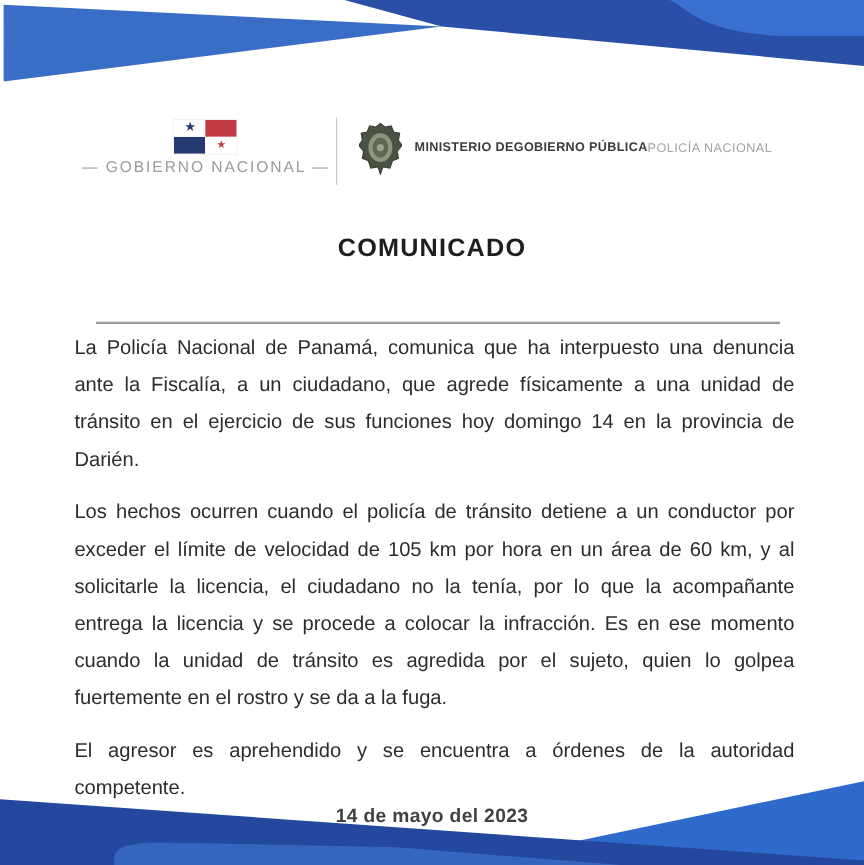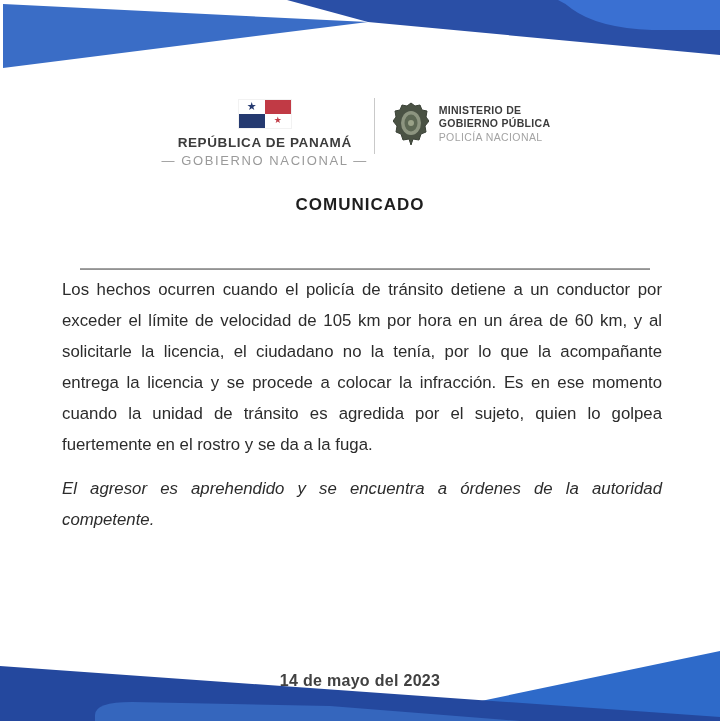--- a/index.html
+++ b/index.html
@@ -38,42 +38,42 @@
     color:#3c3c3c;white-space:nowrap;
   }
   .gov-sub{
     margin-top:3px;font-size:13px;letter-spacing:1.6px;color:#9a9a9a;white-space:nowrap;
   }
   .header-divider{
     width:1px;height:56px;background:#c9c9c9;margin:2px 18px 0 14px;
   }
   .ministry-block{display:flex;align-items:center;padding-top:6px;}
   .badge{width:36px;height:44px;margin-right:10px;flex:0 0 auto;}
-  .ministry-text{display:flex;flex-direction:column;line-height:1.25;}
+  .ministry-text{display:flex;flex-direction:row;line-height:1.25;}
   .ministry-l1,.ministry-l2{font-weight:bold;font-size:10.5px;color:#3c3c3c;letter-spacing:0.3px;}
   .ministry-l3{font-size:10.5px;color:#a3a3a3;letter-spacing:0.4px;margin-top:1px;}
 
   
   .doc-title{
     position:absolute;top:195px;left:0;width:720px;text-align:center;
-    font-weight:bold;font-size:17px;letter-spacing:1px;color:#1e1e1e;
+    font-weight:bold;font-size:21px;letter-spacing:1px;color:#1e1e1e;
   }
   .rule{
     position:absolute;top:268px;left:80px;width:570px;height:2px;
     background:linear-gradient(#a9a9a9,#8b8b8b);
   }
 
   
   .body-text{
     position:absolute;top:274px;left:62px;width:600px;
     font-size:16.8px;line-height:31px;color:#2c2c2c;
     text-align:justify;
   }
   .body-text p{margin:0 0 13px 0;}
-  .body-text p:last-child{margin-bottom:0;font-style:italic;}
+  .body-text p:last-child{margin-bottom:0;}
 
   
   .doc-date{
     position:absolute;top:672px;left:0;width:720px;text-align:center;
     font-weight:bold;font-size:16px;color:#414141;letter-spacing:0.3px;
   }
 </style>
 </head>
 <body>
 
@@ -88,21 +88,20 @@
     <div class="flag">
       <div class="q1">
           <span class="star blue">★</span>
         </div>
       <div class="q2"></div>
       <div class="q3"></div>
       <div class="q4">
           <span class="star red">★</span>
         </div>
     </div>
-    <div class="gov-title">REPÚBLICA DE PANAMÁ</div>
     <div class="gov-sub">—   GOBIERNO NACIONAL   —</div>
   </div>
 
   <div class="header-divider"></div>
 
   <div class="ministry-block">
     <svg class="badge" viewBox="0 0 36 44" aria-hidden="true">
       <path d="M18 1 L22 4 L27 3 L29 8 L34 9 L33 15 L36 19 L32 24 L33 30 L28 32 L26 38 L20 37 L18 43 L16 37 L10 38 L8 32 L3 30 L4 24 L0 19 L3 15 L2 9 L7 8 L9 3 L14 4 Z" fill="#4a5244" stroke="#3a4136" stroke-width="1"></path>
       <ellipse cx="18" cy="21" rx="10" ry="12" fill="#8d9580"></ellipse>
       <ellipse cx="18" cy="21" rx="6.5" ry="8.5" fill="#5d6854"></ellipse>
@@ -114,20 +113,21 @@
       <span class="ministry-l3">POLICÍA NACIONAL</span>
     </div>
   </div>
 </div>
 
 <div class="doc-title">COMUNICADO</div>
 
 <div class="rule"></div>
 
 <div class="body-text">
+  <p>La Policía Nacional de Panamá, comunica  que ha  interpuesto una denuncia ante la Fiscalía, a un ciudadano, que agrede físicamente a una unidad de tránsito en el ejercicio de sus funciones hoy domingo 14  en la  provincia de Darién.</p>
   <p>Los hechos ocurren cuando el policía de tránsito detiene a un conductor por exceder el límite de velocidad de 105 km por  hora en un área de 60 km, y al solicitarle la licencia, el ciudadano no la tenía, por lo que la acompañante entrega la licencia y se  procede a colocar la infracción. Es en ese momento cuando la unidad de tránsito es agredida por el sujeto, quien lo golpea fuertemente en el rostro y se da a la fuga.</p>
   <p>El agresor es aprehendido y se encuentra a órdenes de la autoridad competente.</p>
 </div>
 
 <div class="doc-date">14 de mayo del 2023</div>
 
 <svg class="deco bottom" width="720" height="75" viewBox="0 0 720 75" aria-hidden="true">
   <polygon points="720,5 720,75 385,75" fill="#2e6ac9"></polygon>
   <polygon points="0,20 720,71 720,75 0,75" fill="#24489e"></polygon>
   <path d="M95,75 L95,69 Q95,56 132,56 L330,60 L520,75 Z" fill="#3566bd"></path>

